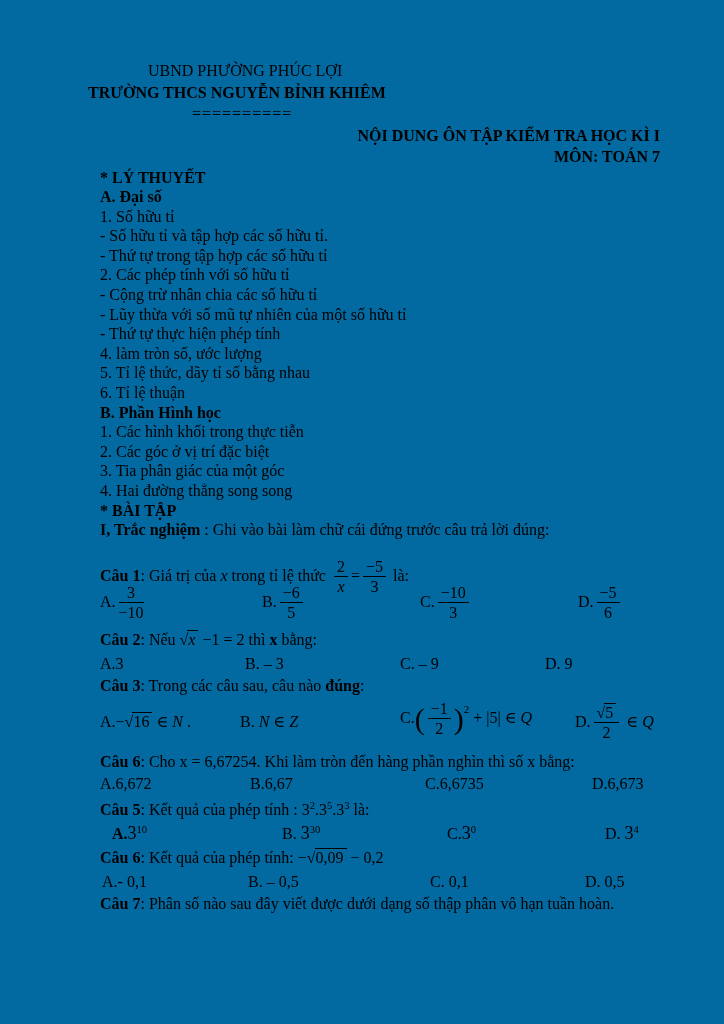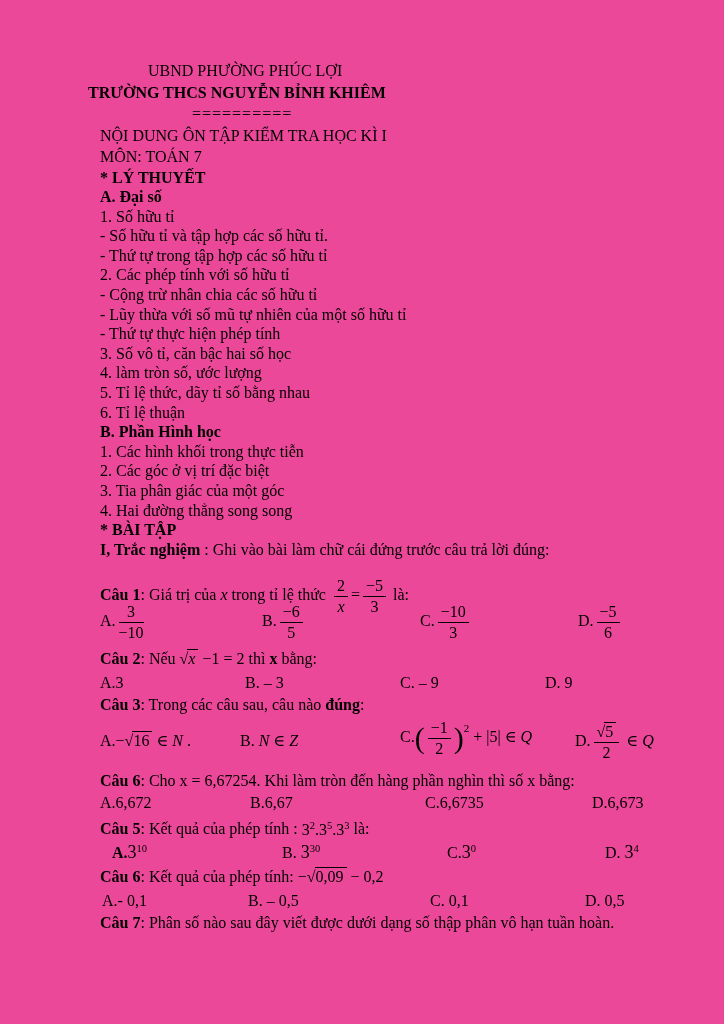--- a/index.html
+++ b/index.html
@@ -1,29 +1,29 @@
 <!DOCTYPE html>
 <html><head>
 <meta charset="utf-8">
 <style>
   * { margin:0; padding:0; box-sizing:border-box; }
   html,body { background:#ffffff; }
   .page {
-    width:724px; height:1024px; background:#ec4899; color:#000;
+    width:724px; height:1024px; background:#0369a1; color:#000;
     font-family:"Liberation Serif","DejaVu Serif",serif;
     font-size:16px; line-height:19.6px;
     padding:60px 4px 0 100px; position:relative; overflow:hidden;
   }
   .b { font-weight:bold; }
   .i { font-style:italic; }
   .hdr { line-height:21.5px; }
   .org { margin-left:48px; }
   .school { margin-left:-12px; font-weight:bold; }
   .divider { margin-left:92px; letter-spacing:1px; }
-  .title-wrap { width:560px; text-align:left; font-weight:normal; }
+  .title-wrap { width:560px; text-align:right; font-weight:bold; }
   .line { white-space:nowrap; }
   .frac { display:inline-block; vertical-align:middle; text-align:center;
           line-height:1.1; margin:0 3px; }
   .frac .num { display:block; border-bottom:1px solid #000; padding:0 3px 1px; }
   .frac .den { display:block; padding-top:1px; }
   .rsign { letter-spacing:-1px; }
   .rad { border-top:1px solid #000; padding:0 3px 0 1px; }
   .opts { position:relative; }
   .opts > span { position:absolute; top:0; white-space:nowrap; }
   .qline { white-space:nowrap; }
@@ -51,21 +51,20 @@
   <div>
     <div class="b line">* LÝ THUYẾT</div>
     <div class="b line">A. Đại số</div>
     <div class="line">1. Số hữu tỉ</div>
     <div class="line">- Số hữu tỉ và tập hợp các số hữu tỉ.</div>
     <div class="line">- Thứ tự trong tập hợp các số hữu tỉ</div>
     <div class="line">2. Các phép tính với số hữu tỉ</div>
     <div class="line">- Cộng trừ nhân chia các số hữu tỉ</div>
     <div class="line">- Lũy thừa với số mũ tự nhiên của một số hữu tỉ</div>
     <div class="line">- Thứ tự thực hiện phép tính</div>
-    <div class="line">3. Số vô tỉ, căn bậc hai số học</div>
     <div class="line">4. làm tròn số, ước lượng</div>
     <div class="line">5. Tỉ lệ thức, dãy tỉ số bằng nhau</div>
     <div class="line">6. Tỉ lệ thuận</div>
     <div class="b line">B. Phần Hình học</div>
     <div class="line">1. Các hình khối trong thực tiễn</div>
     <div class="line">2. Các góc ở vị trí đặc biệt</div>
     <div class="line">3. Tia phân giác của một góc</div>
     <div class="line">4. Hai đường thẳng song song</div>
   </div>
 

